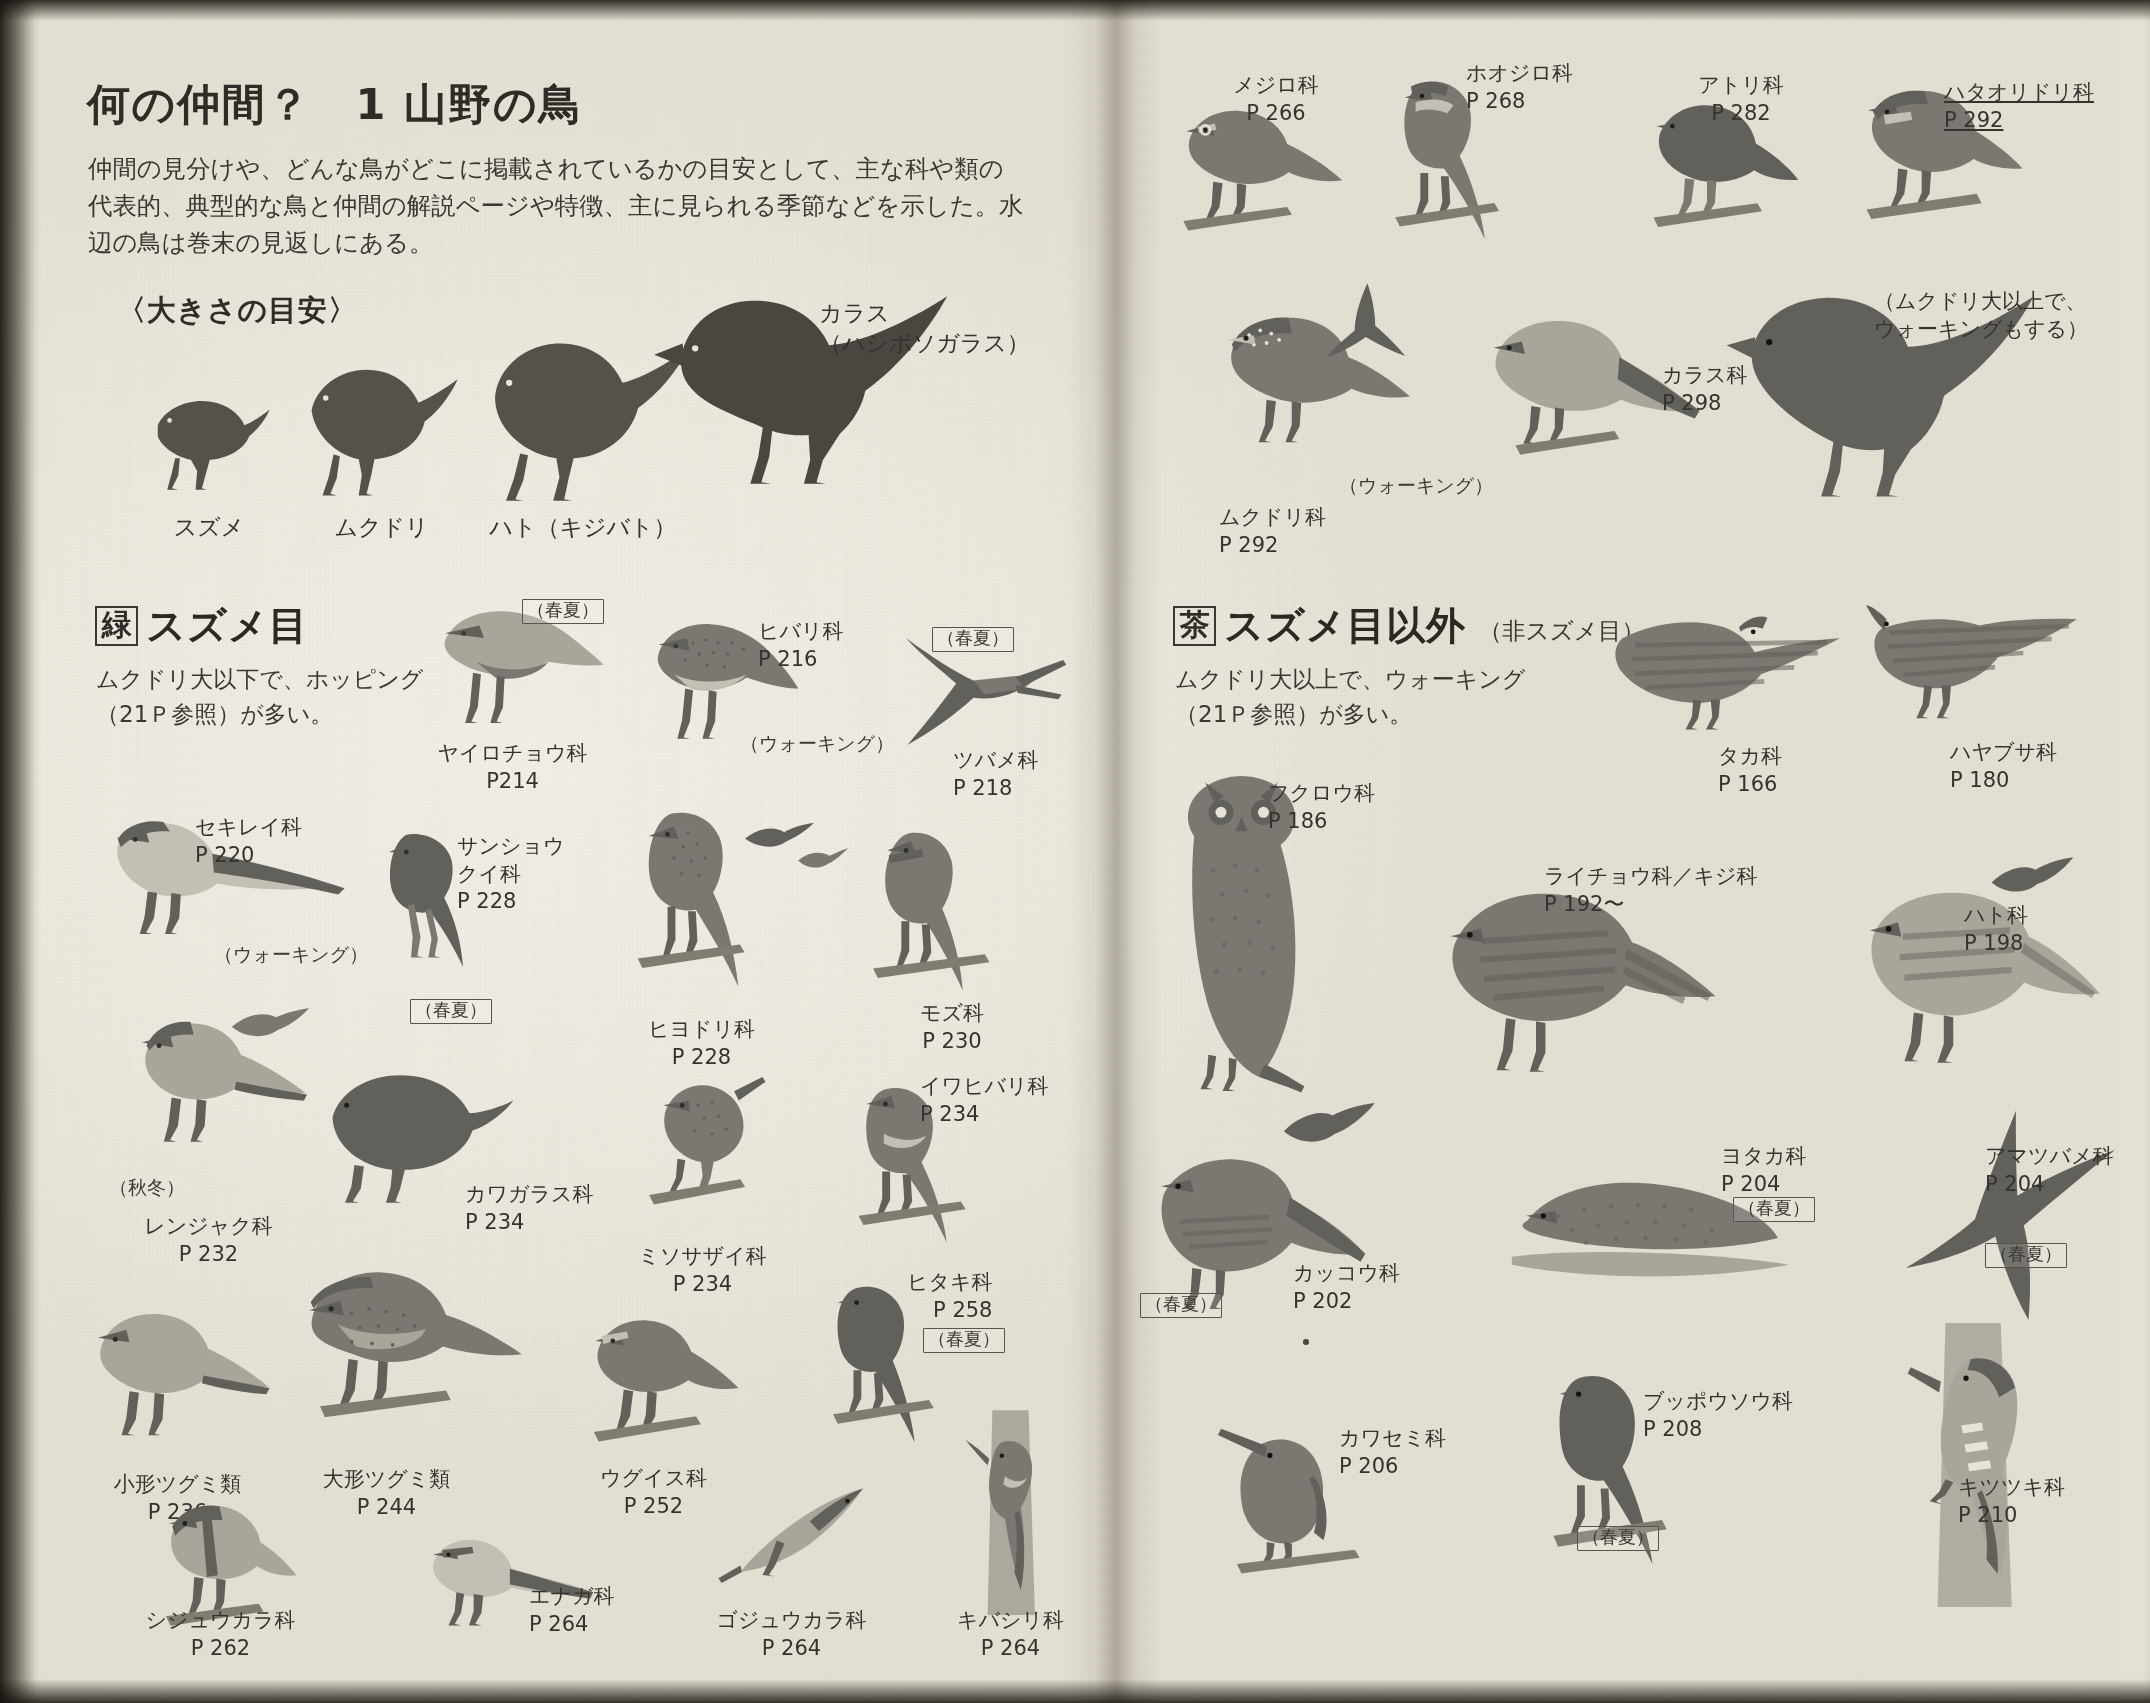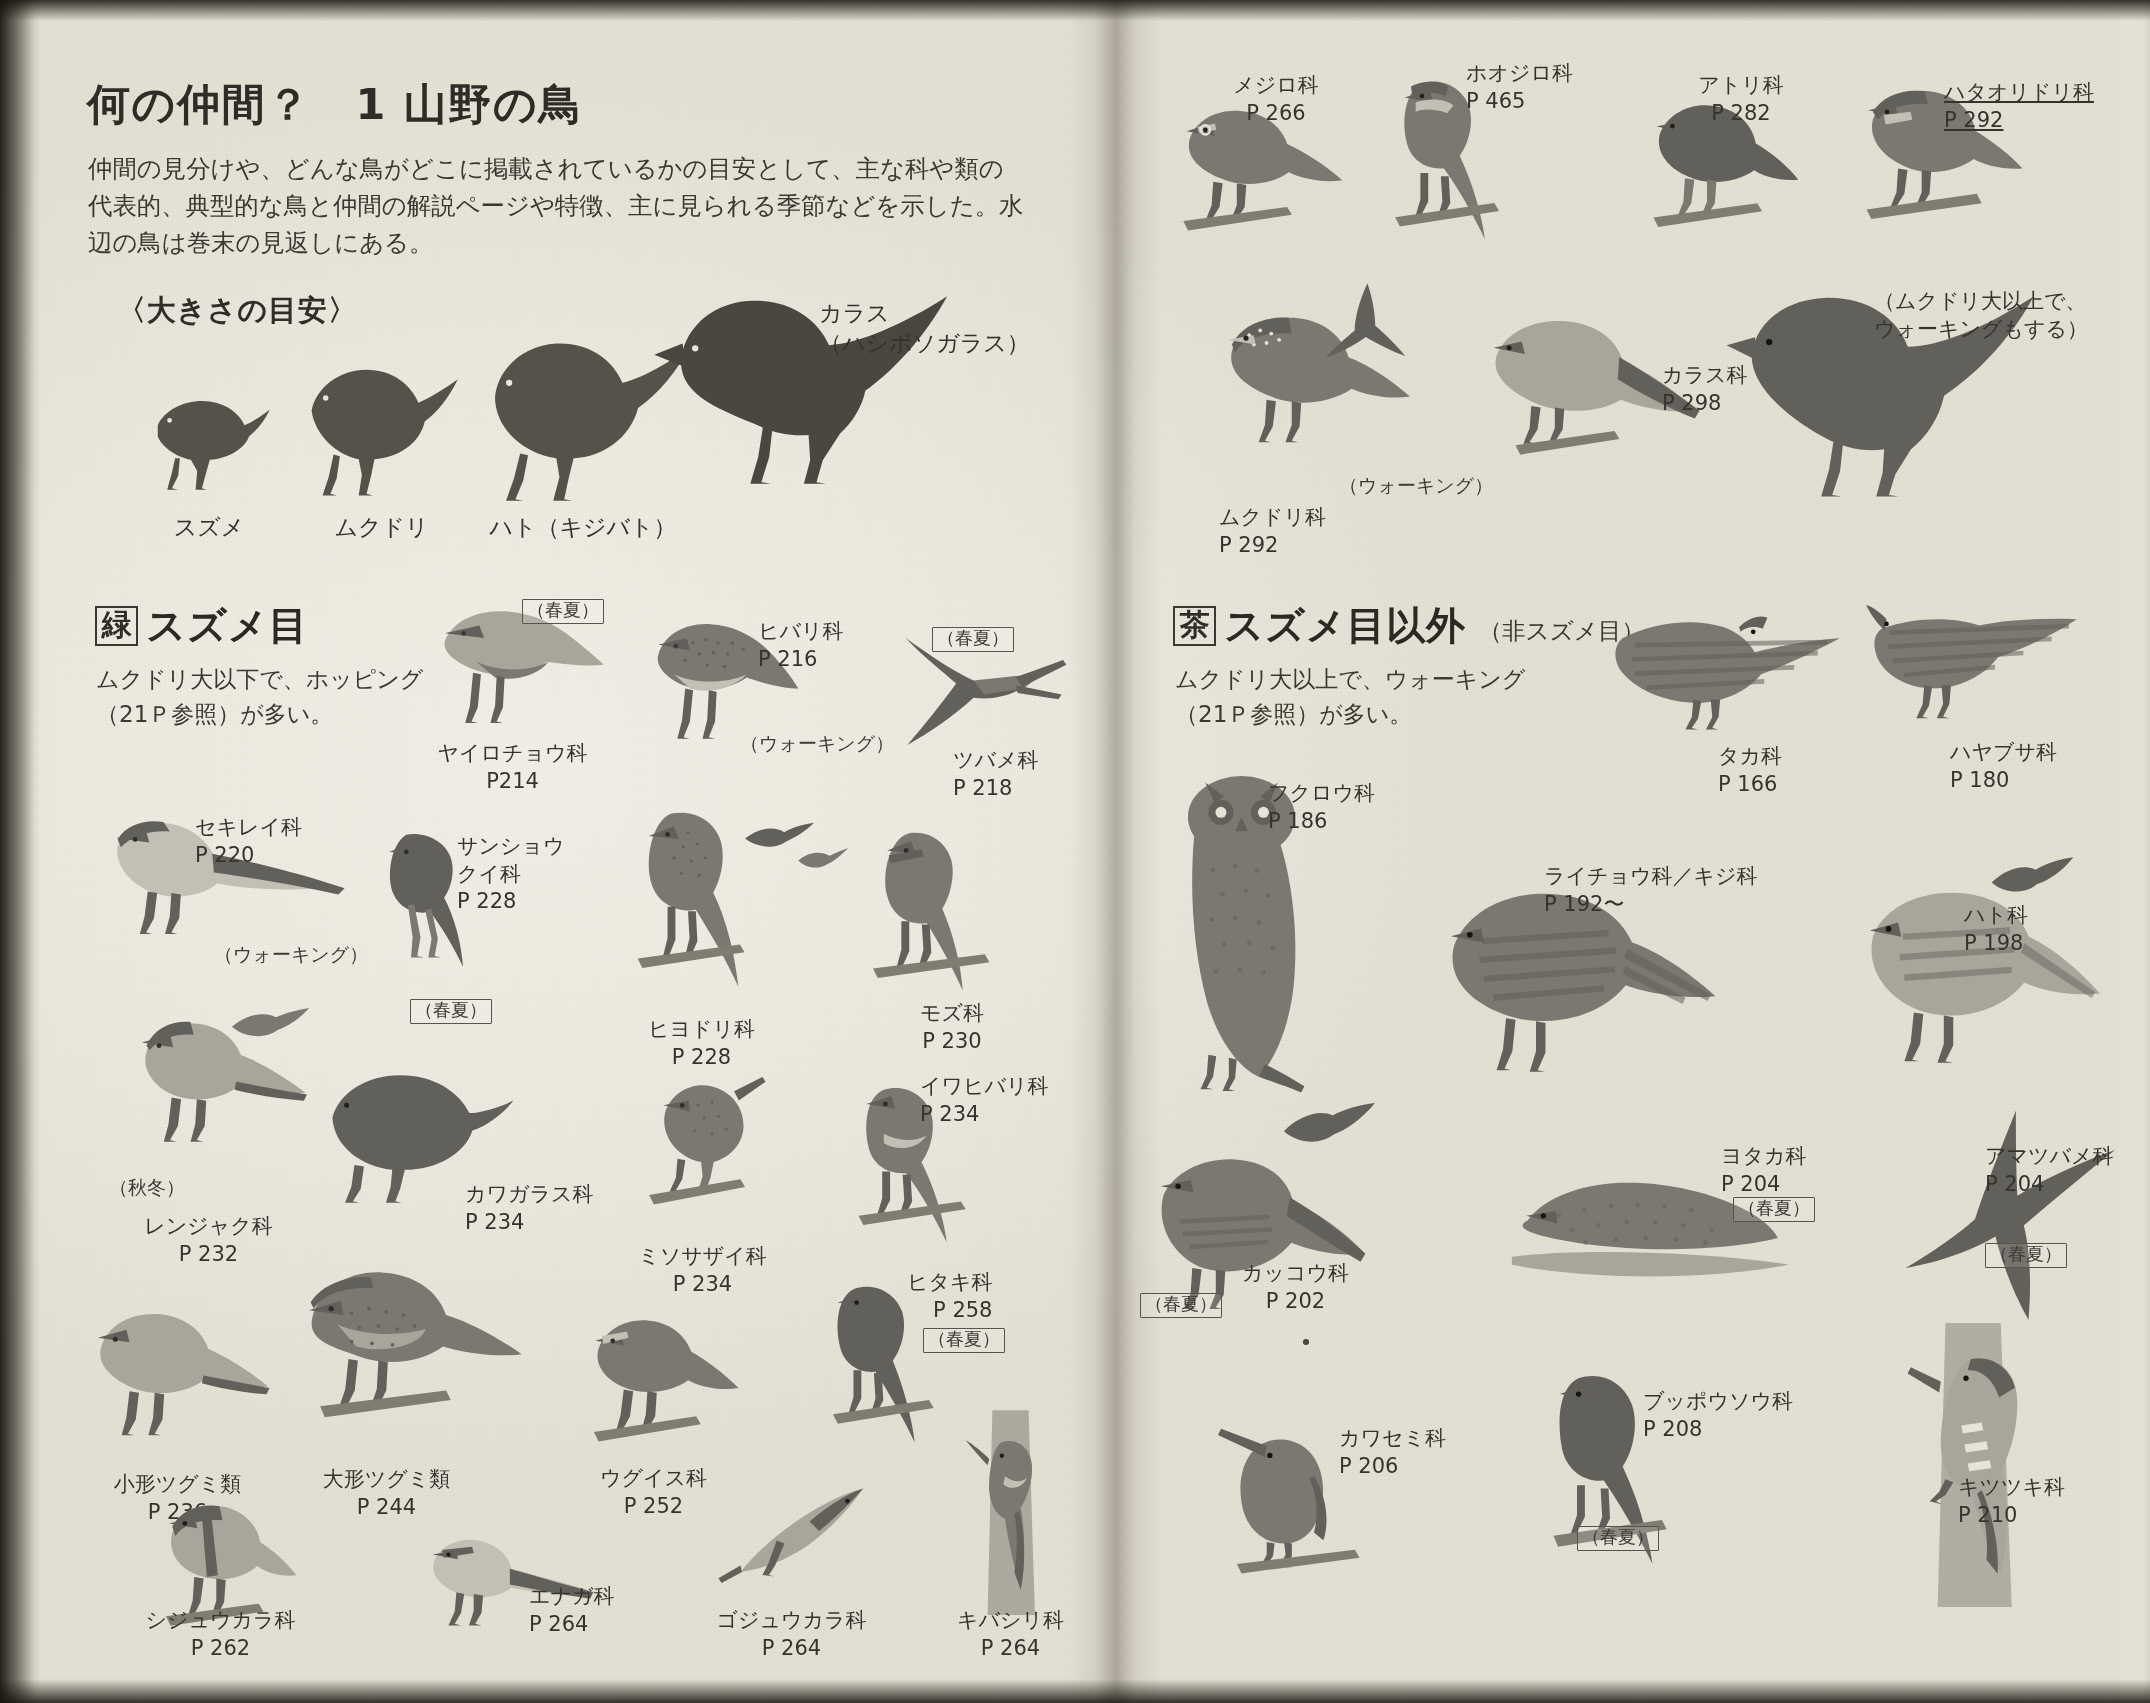--- a/index.html
+++ b/index.html
@@ -573,21 +573,21 @@
         <path class="ill-mid" d="M66 46 C92 38 118 52 126 76 C132 96 126 122 114 138 C130 172 142 212 146 244 C130 210 110 176 94 154 C70 156 50 142 46 118 C40 88 46 56 66 46 Z"></path>
         <path class="ill-dark" d="M44 64 L76 54 L80 70 Z"></path>
         <path class="ill-dark" d="M52 50 C66 42 88 42 100 50 L96 62 C82 56 64 56 54 62 Z"></path>
         <path class="ill-pale" d="M58 70 C76 64 96 66 106 74 L98 84 C84 78 68 78 58 82 Z"></path>
         <path class="ill-dark" d="M74 160 L74 196 L66 212 L74 214 L58 214 L64 194 L64 160 Z"></path>
         <path class="ill-dark" d="M100 164 L102 198 L94 214 L102 216 L86 216 L92 196 L90 164 Z"></path>
         <path class="branch" d="M32 216 L158 198 L164 208 L38 228 Z"></path>
         <circle cx="66" cy="62" r="3" fill="#1f1e1a"></circle>
       </svg>
     </div>
-    <div class="jp cap" style="left:1466px; top:60px;"><span>ホオジロ科</span><br><span>P 465</span></div>
+    <div class="jp cap" style="left:1466px; top:60px;"><span>ホオジロ科</span><br><span>P 268</span></div>
 
     <div class="bird" style="left:1622px; top:79px;">
       <svg width="181" height="181" viewBox="0 0 230 230">
         <path class="ill-dark" d="M48 70 C58 44 86 30 116 34 C146 38 166 58 170 82 C188 92 210 110 224 128 C202 130 180 124 168 116 C146 132 110 136 84 124 C60 114 42 94 48 70 Z"></path>
         <path class="ill-dark" d="M44 60 L78 54 L80 70 Z"></path>
         <path class="ill-mid" d="M92 128 L88 158 L78 174 L86 176 L70 176 L78 156 L80 126 Z"></path>
         <path class="ill-mid" d="M120 130 L118 158 L108 174 L116 176 L100 176 L108 156 L108 128 Z"></path>
         <path class="branch" d="M40 176 L172 158 L178 168 L46 188 Z"></path>
         <circle cx="64" cy="60" r="3" fill="#1f1e1a"></circle>
       </svg>
@@ -792,21 +792,21 @@
         <path class="ill-dark" d="M116 174 L114 204 L104 220 L112 222 L96 222 L104 202 L104 172 Z"></path>
         <circle cx="56" cy="66" r="3.4" fill="#15140f"></circle>
       </svg>
     </div>
     <div class="bird" style="left:1276px; top:1095px;">
       <svg width="102" height="63" viewBox="0 0 130 80">
         <path class="ill-dark" d="M10 46 C30 26 56 18 72 26 C86 18 108 12 126 10 C110 30 90 44 74 50 C56 64 28 62 10 46 Z"></path>
       </svg>
     </div>
     <div class="paren" style="left:1140px; top:1293px;">（春夏）</div>
-    <div class="jp cap" style="left:1242px; top:1260px;text-align:center;"><span>カッコウ科</span><br><span>P 202</span></div>
+    <div class="jp cap" style="left:1293px; top:1260px;"><span>カッコウ科</span><br><span>P 202</span></div>
     <div class="dot" style="left:1303px; top:1339px;"></div>
 
     <div class="bird" style="left:1496px; top:1134px;">
       <svg width="315" height="181" viewBox="0 0 400 230">
         <path class="ill-mid" d="M40 110 C60 82 106 64 158 62 C214 60 272 74 312 94 C336 106 352 120 358 132 C320 142 252 148 190 146 C126 144 66 134 42 124 C30 118 32 114 40 110 Z"></path>
         <g class="ill-dark" opacity="0.55">
           <circle cx="80" cy="104" r="3"></circle>
             <circle cx="112" cy="96" r="3"></circle>
             <circle cx="146" cy="92" r="3"></circle>
           <circle cx="180" cy="90" r="3"></circle>

